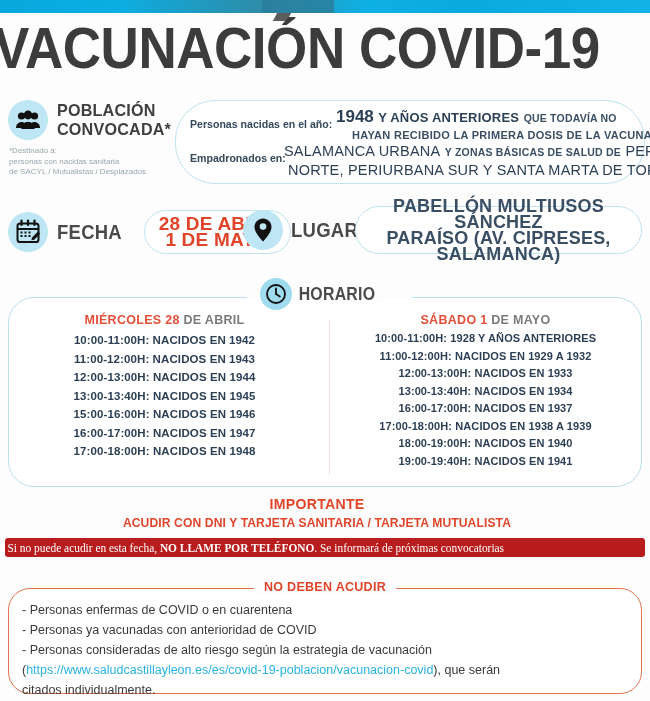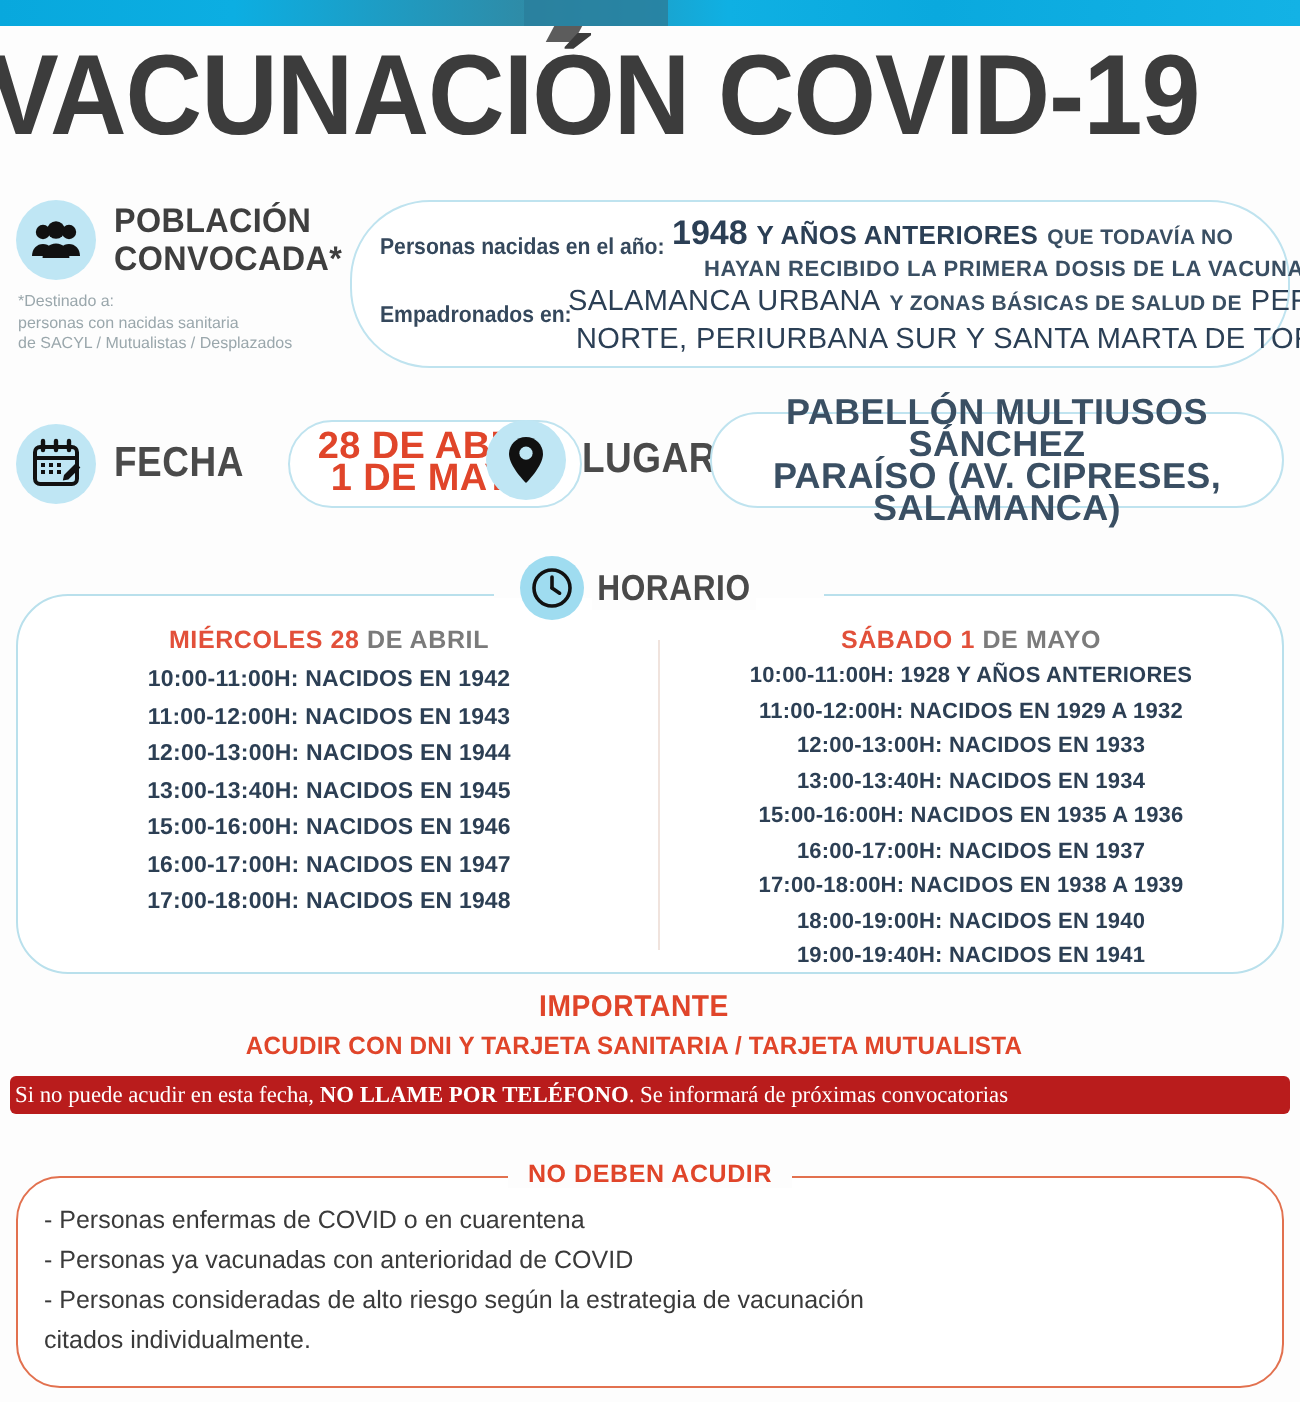--- a/index.html
+++ b/index.html
@@ -346,21 +346,20 @@
       <div class="sched-line">17:00-18:00H: NACIDOS EN 1948</div>
     </div>
     <div class="sched-col right">
       <div class="sched-title">
         <span class="red">SÁBADO 1</span><span class="gry"> DE MAYO</span>
       </div>
       <div class="sched-line">10:00-11:00H: 1928 Y AÑOS ANTERIORES</div>
       <div class="sched-line">11:00-12:00H: NACIDOS EN 1929 A 1932</div>
       <div class="sched-line">12:00-13:00H: NACIDOS EN 1933</div>
       <div class="sched-line">13:00-13:40H: NACIDOS EN 1934</div>
-      <div class="sched-line">15:00-16:00H: NACIDOS EN 1935 A 1936</div>
       <div class="sched-line">16:00-17:00H: NACIDOS EN 1937</div>
       <div class="sched-line">17:00-18:00H: NACIDOS EN 1938 A 1939</div>
       <div class="sched-line">18:00-19:00H: NACIDOS EN 1940</div>
       <div class="sched-line">19:00-19:40H: NACIDOS EN 1941</div>
     </div>
   </div>
   <div class="divider"></div>
 
   <div class="importante">
     <div class="imp-title">IMPORTANTE</div>
@@ -372,17 +371,18 @@
 
   <div id="acudir-box"></div>
   <div class="acudir-head">
     <div class="hlabel">NO DEBEN ACUDIR</div>
   </div>
   <div class="acudir-list">
     <div class="acudir-item">- Personas enfermas de COVID o en cuarentena</div>
     <div class="acudir-item">- Personas ya vacunadas con anterioridad de COVID</div>
     <div class="acudir-item">
       <div>- Personas consideradas de alto riesgo según la estrategia de vacunación</div>
+      <div><span>(</span><span class="url">https://www.saludcastillayleon.es/es/covid-19-poblacion/vacunacion-covid</span><span>), que serán</span></div>
       <div>citados individualmente.</div>
     </div>
   </div>
 
 </div>
 
 </body></html>

